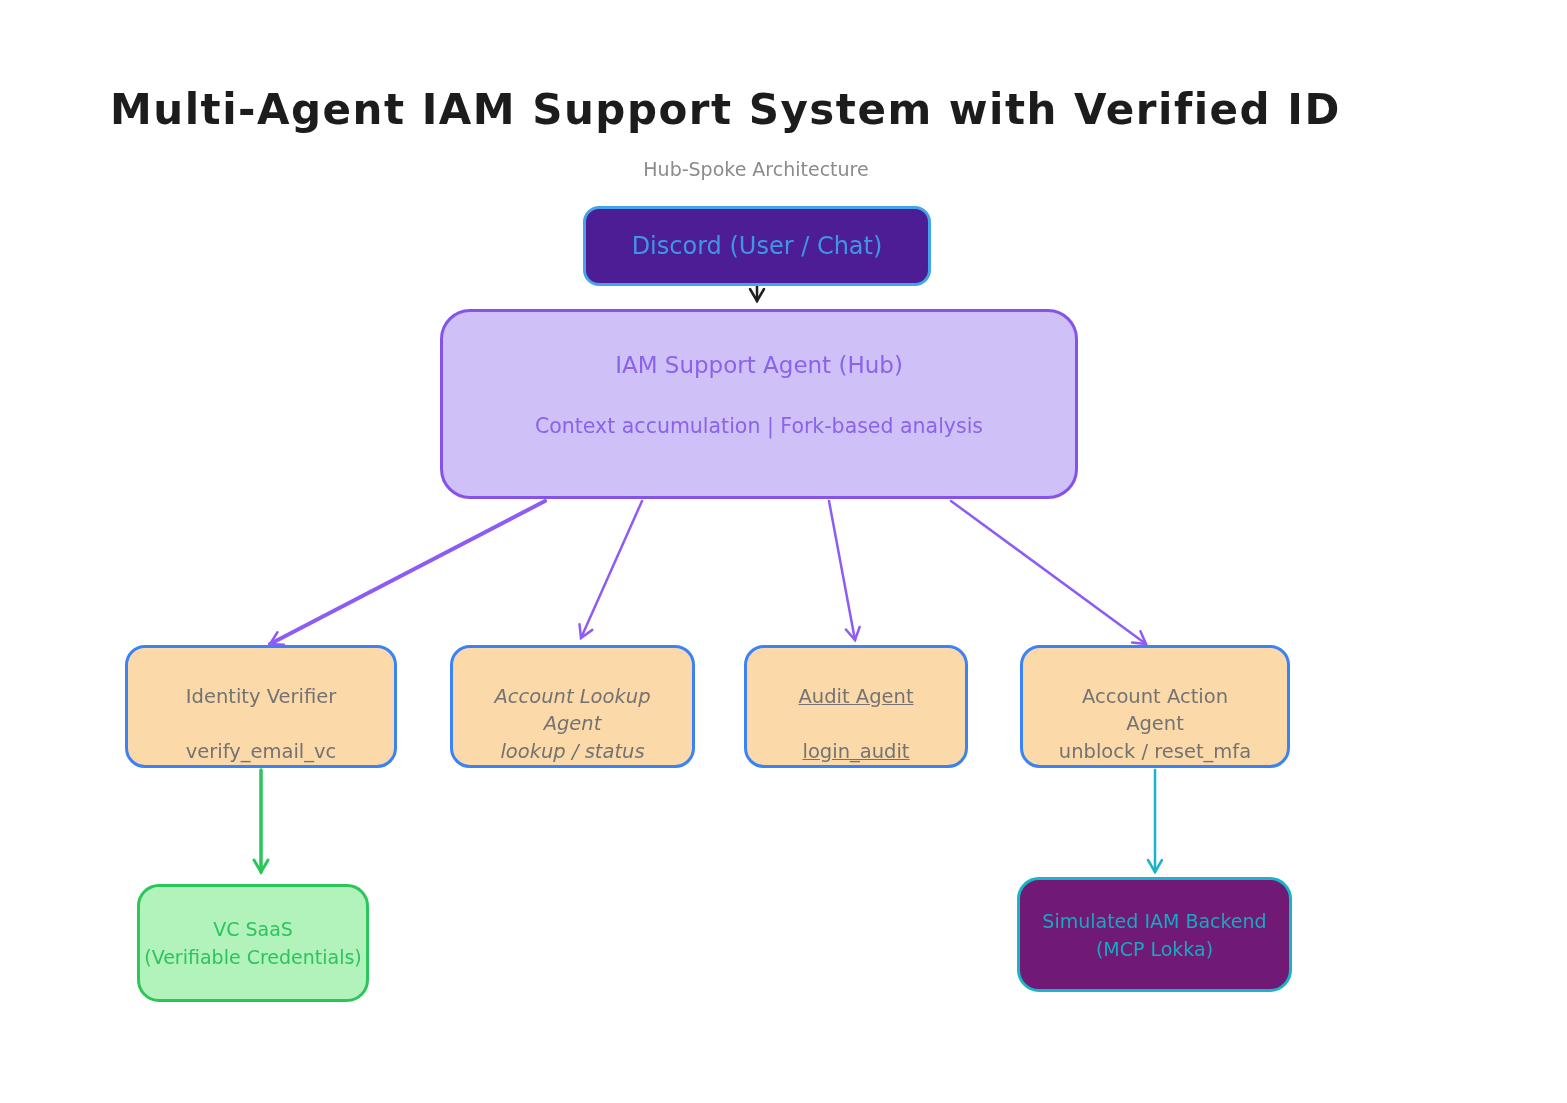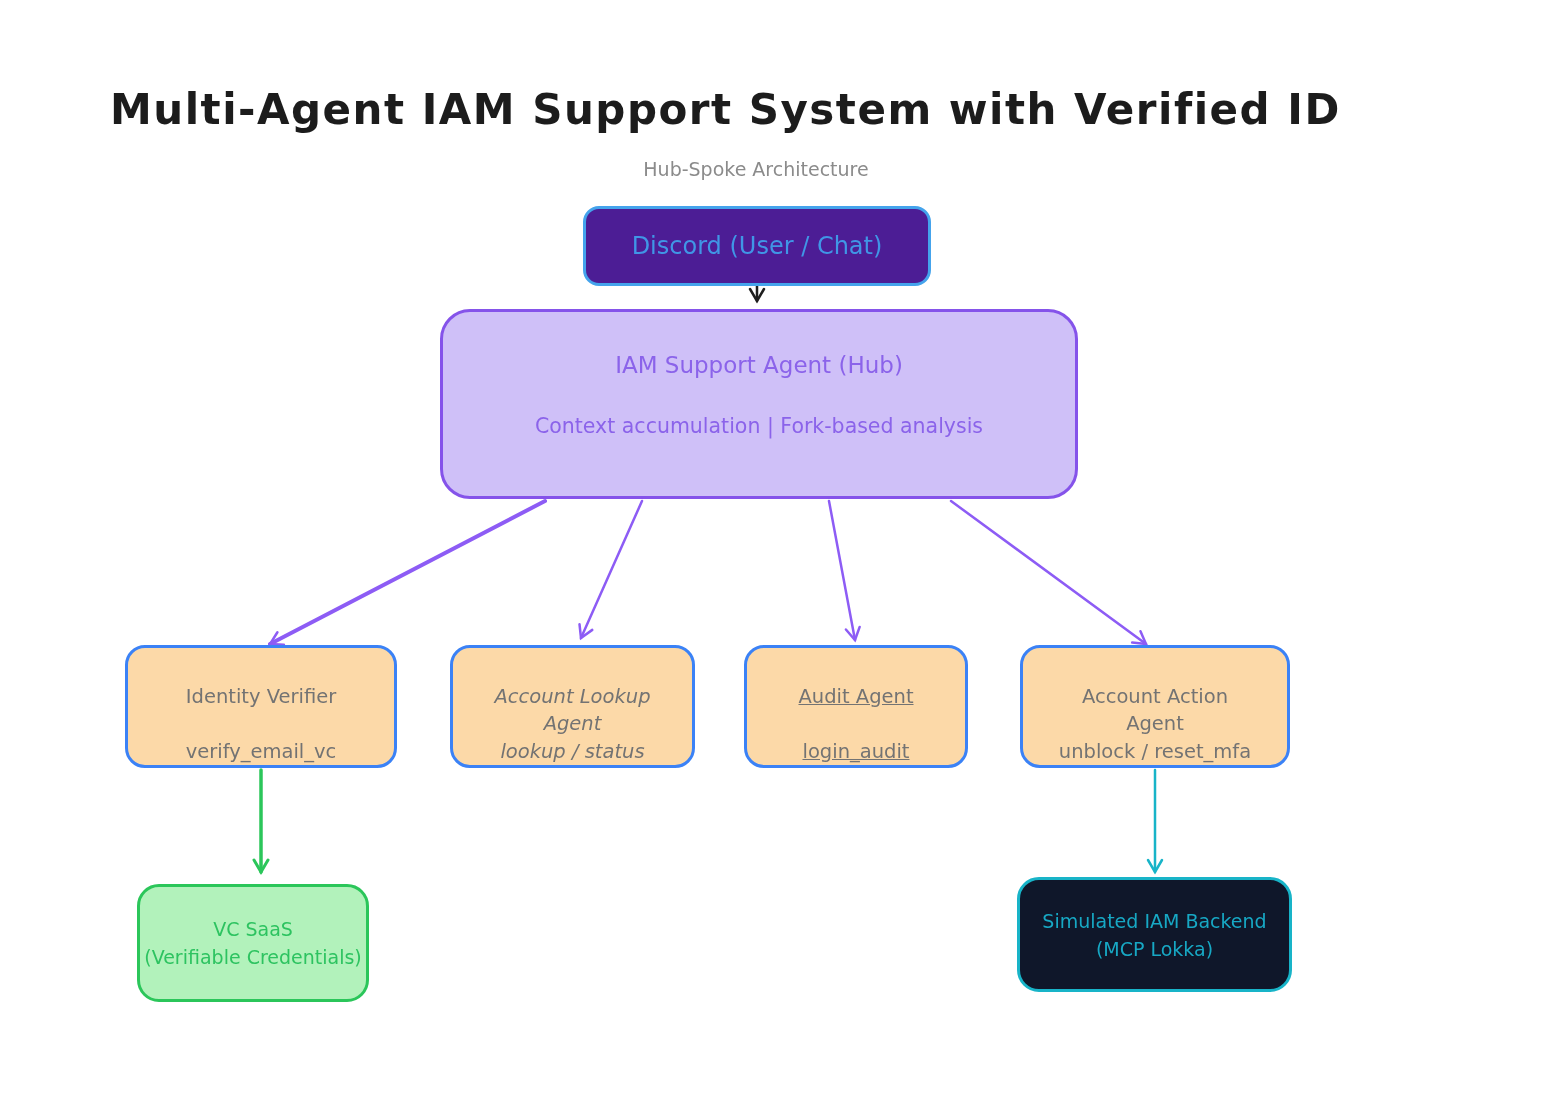--- a/index.html
+++ b/index.html
@@ -106,21 +106,21 @@
     border: 3px solid #2bc65a;
     border-radius: 22px;
     color: #2dc360;
     font-size: 19px;
     font-weight: 500;
     line-height: 28px;
     margin-top: 7px;
   }
   .node-iam-backend {
     left: 1017px; top: 877px; width: 275px; height: 115px;
-    background: #0f172a;
+    background: #701a75;
     border: 3px solid #18b4c8;
     border-radius: 22px;
     color: #17a8c4;
     font-size: 19px;
     font-weight: 500;
     line-height: 28px;
   }
 </style>
 </head>
 <body>

